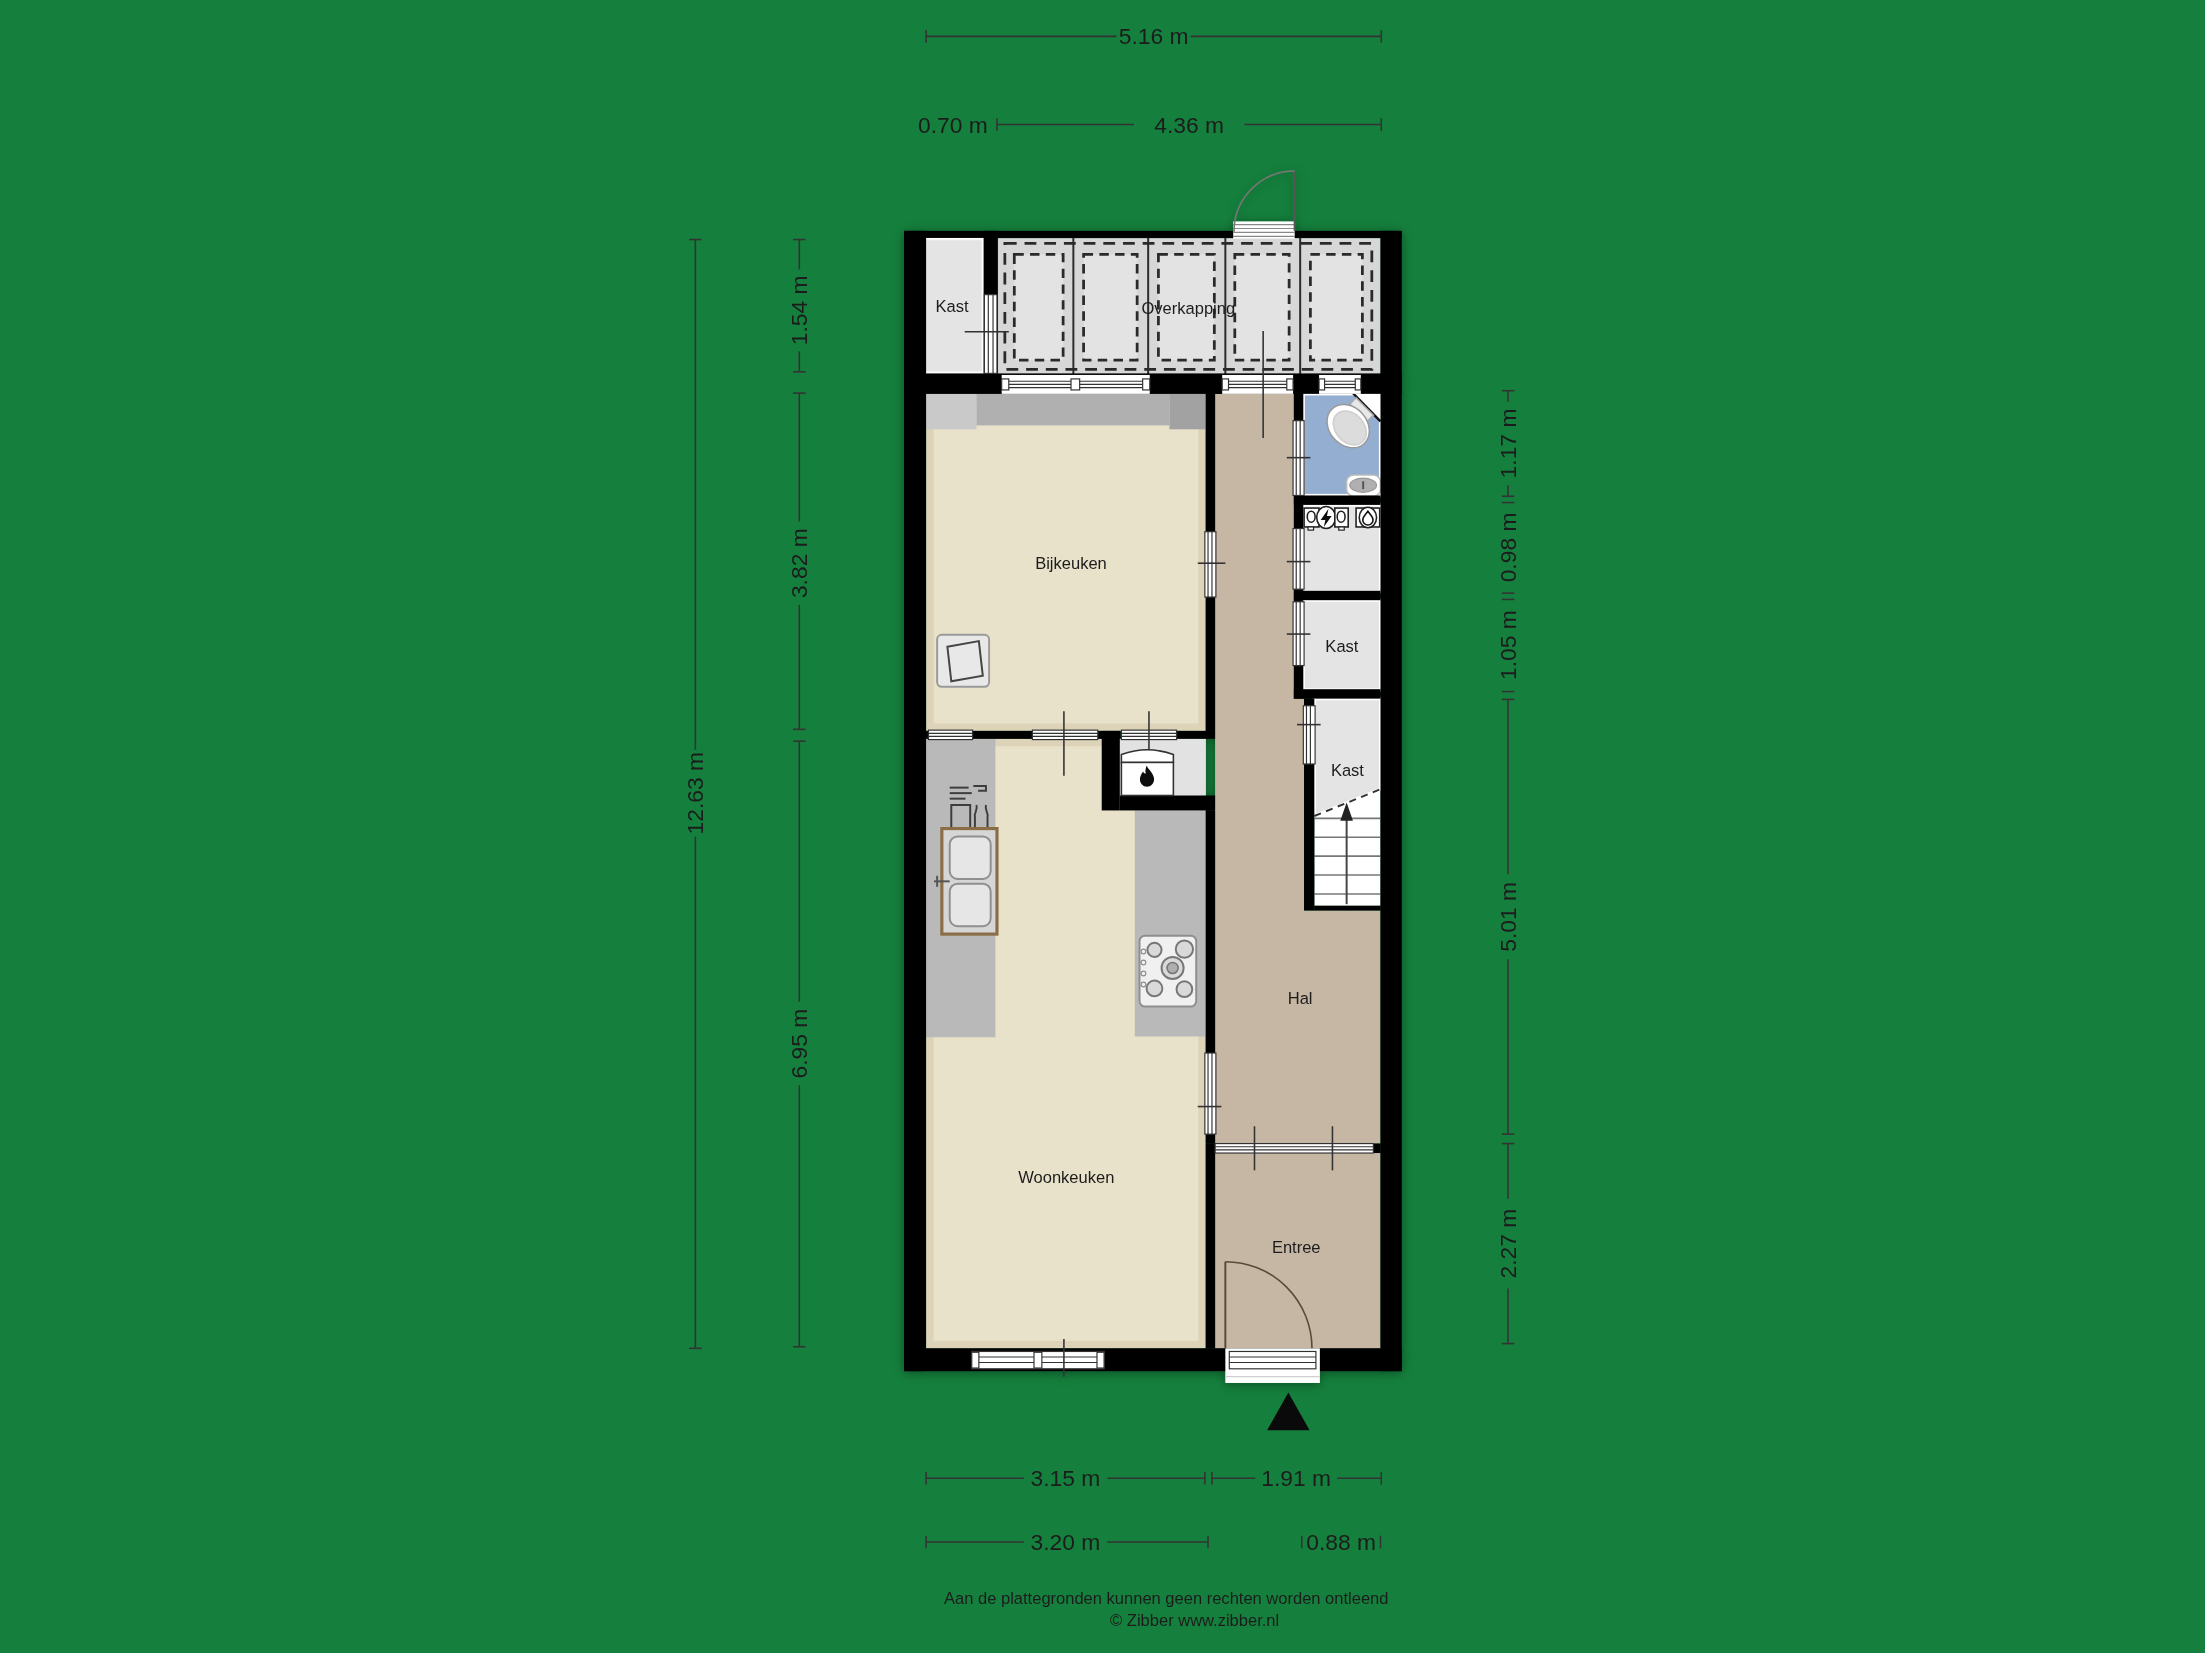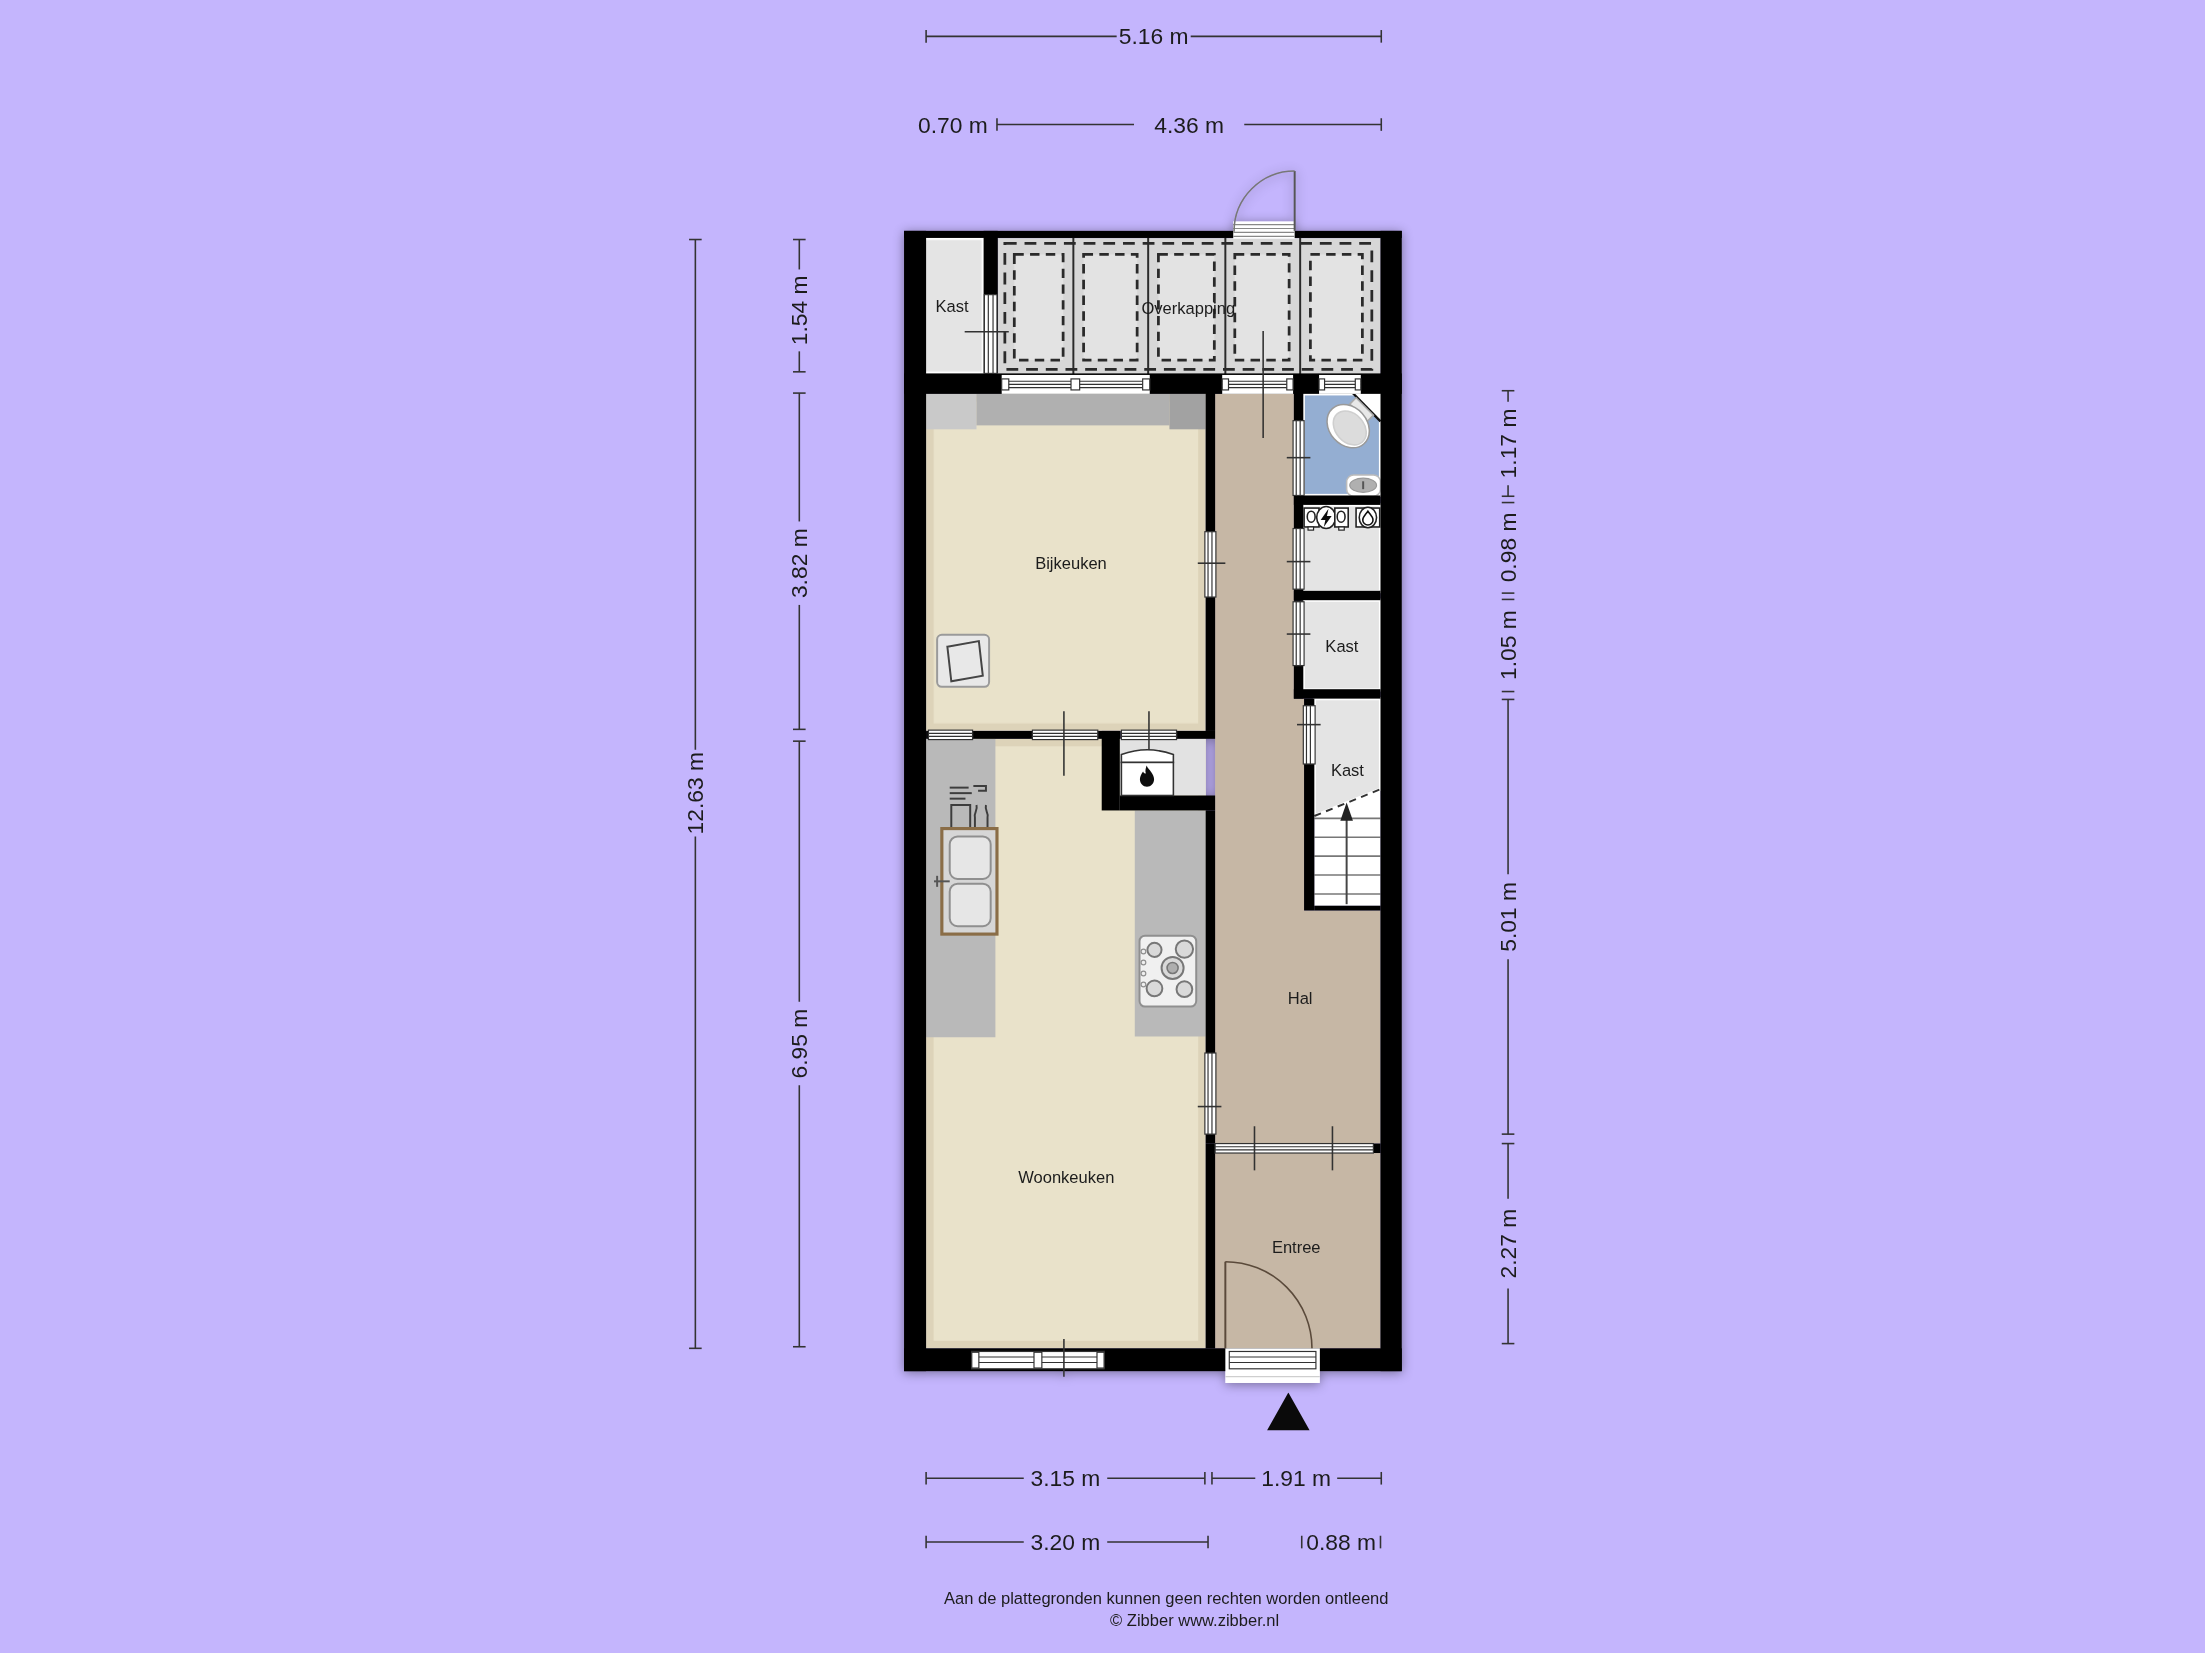--- a/index.html
+++ b/index.html
@@ -1,16 +1,16 @@
 <!DOCTYPE html>
 <html style="font-size:12.6px"><head>
 <meta charset="utf-8">
 <style>
   html,body{margin:0;padding:0;background:#ffffff;}
-  .page{position:relative;width:2205px;height:1654px;background:#c4b5fd;overflow:hidden;
+  .page{position:relative;width:2205px;height:1654px;background:#15803d;overflow:hidden;
         font-family:"Liberation Sans", sans-serif;}
   svg{position:absolute;left:0;top:0;}
   text{font-family:"Liberation Sans", sans-serif;fill:#1c1c1c;}
 </style>
 </head>
 <body>
 <div class="page">
 <svg width="2205" height="1654" viewBox="0 0 2800 2100">
   <defs>
     <filter id="ds" x="-5%" y="-5%" width="110%" height="110%">

